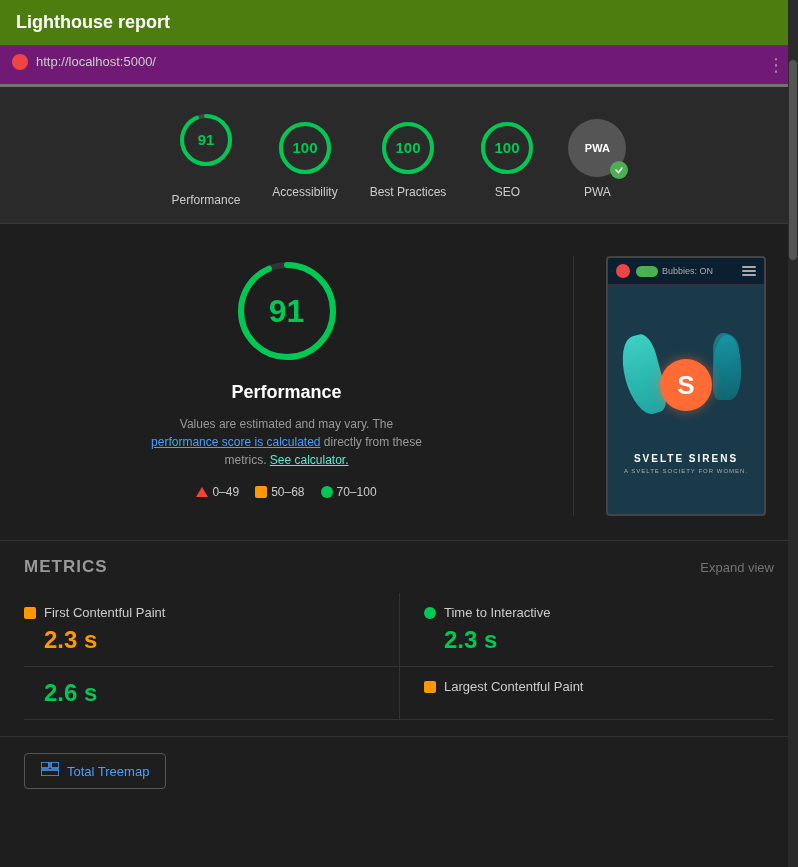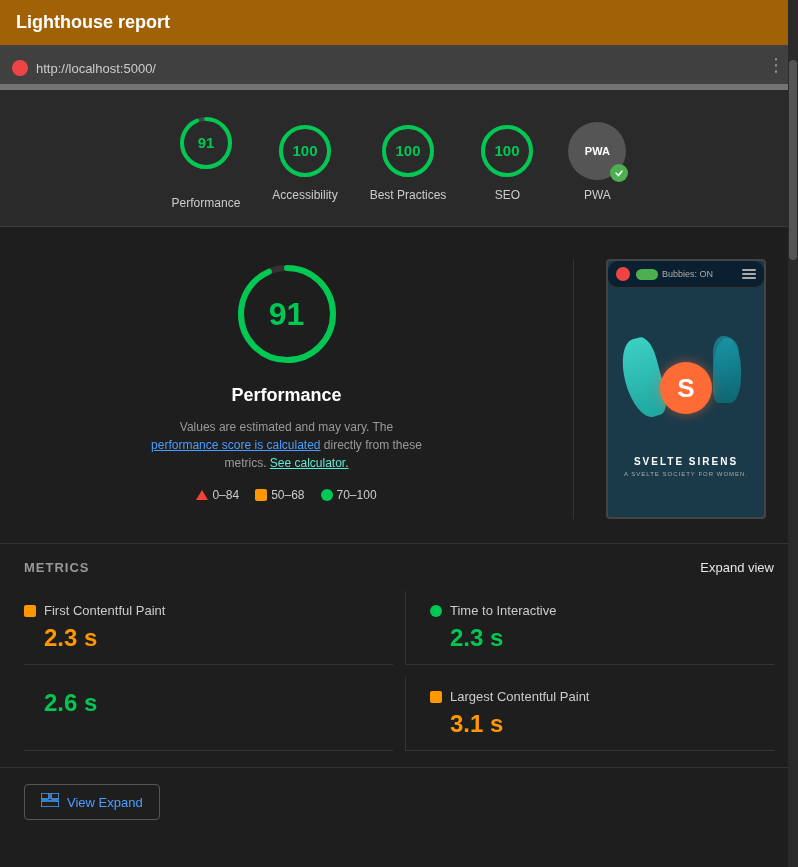--- a/index.html
+++ b/index.html
@@ -8,35 +8,35 @@
       color: #e8e8e8;
       font-family: 'Segoe UI', Arial, sans-serif;
       font-size: 14px;
       width: 798px;
       min-height: 867px;
       overflow-x: hidden;
     }
 
     
     .title-bar {
-      background: #a16207;
+      background: #4d7c0f;
       padding: 12px 16px;
       font-size: 18px;
       font-weight: bold;
       color: #ffffff;
       border-bottom: 1px solid #444;
     }
 
     
     .url-bar {
-      background: #404040;
-      display: flex;
-      align-items: flex-end;
+      background: #701a75;
+      display: flex;
+      align-items: flex-start;
       padding: 8px 12px;
-      border-bottom: 6px solid #737373;
+      border-bottom: 3px solid #737373;
       gap: 8px;
     }
     .url-bar-favicon {
       width: 16px;
       height: 16px;
       background: #e44;
       border-radius: 50%;
       flex-shrink: 0;
     }
     .url-bar-address {
@@ -198,21 +198,20 @@
       display: flex;
       flex-direction: column;
     }
     .screenshot-header {
       background: #0a2030;
       padding: 6px 8px;
       display: flex;
       align-items: center;
       gap: 6px;
       border-bottom: 1px solid #333;
-      border-radius: 10px;
     }
     .screenshot-logo {
       width: 14px;
       height: 14px;
       background: #e44;
       border-radius: 50%;
     }
     .screenshot-toggle {
       display: flex;
       align-items: center;
@@ -252,35 +251,35 @@
     .metrics-section {
       padding: 16px 24px;
     }
     .metrics-header {
       display: flex;
       justify-content: space-between;
       align-items: center;
       margin-bottom: 16px;
     }
     .metrics-title {
-      font-size: 13px;
+      font-size: 17px;
       font-weight: bold;
       color: #999;
       letter-spacing: 1px;
       text-transform: uppercase;
     }
     .expand-view {
       font-size: 13px;
-      color: #e5e5e5;
+      color: #737373;
       cursor: pointer;
     }
     .metrics-grid {
       display: grid;
       grid-template-columns: 1fr 1fr;
-      gap: 12px;
+      gap: 0;
     }
     .metric-item {
       padding: 12px 16px 12px 0;
       border-bottom: 1px solid #333;
     }
     .metric-item:nth-child(even) {
       padding-left: 24px;
       border-left: 1px solid #333;
     }
     .metric-header {
@@ -431,21 +430,21 @@
     <div class="perf-description">
       <span>Values are estimated and may vary. The</span>
       <span style="color:#4a9eff;text-decoration:underline;cursor:pointer;">performance score is calculated</span>
       <span>directly from these metrics.</span>
       <span style="color:#5eead4;text-decoration:underline;cursor:pointer;">See calculator.</span>
     </div>
 
     <div class="score-legend">
       <div class="legend-item">
         <div class="legend-triangle"></div>
-        <span>0–84</span>
+        <span>0–49</span>
       </div>
       <div class="legend-item">
         <div class="legend-square"></div>
         <span>50–68</span>
       </div>
       <div class="legend-item">
         <div class="legend-dot" style="background:#00c853;"></div>
         <span>70–100</span>
       </div>
     </div>
@@ -514,35 +513,34 @@
     <div class="metric-item">
       <div class="metric-value green">2.6 s</div>
     </div>
 
 
     <div class="metric-item">
       <div class="metric-header">
         <div class="metric-dot orange" style="border-radius:2px;"></div>
         <span class="metric-name">Largest Contentful Paint</span>
       </div>
-      <div class="metric-value orange">3.1 s</div>
     </div>
 
 
   </div>
 </div>
 
 <div class="treemap-section">
   <button class="treemap-btn">
     <span class="treemap-icon">
       <svg width="18" height="14" viewBox="0 0 18 14" fill="none">
         <rect x="0" y="0" width="8" height="6" rx="1" stroke="#4a9eff" stroke-width="1.5"></rect>
         <rect x="10" y="0" width="8" height="6" rx="1" stroke="#4a9eff" stroke-width="1.5"></rect>
         <rect x="0" y="8" width="18" height="6" rx="1" stroke="#4a9eff" stroke-width="1.5"></rect>
       </svg>
     </span>
-    <span>View Expand</span>
+    <span>Total Treemap</span>
   </button>
 </div>
 
 <div class="scrollbar">
   <div class="scrollbar-thumb"></div>
 </div>
 
 </body></html>

